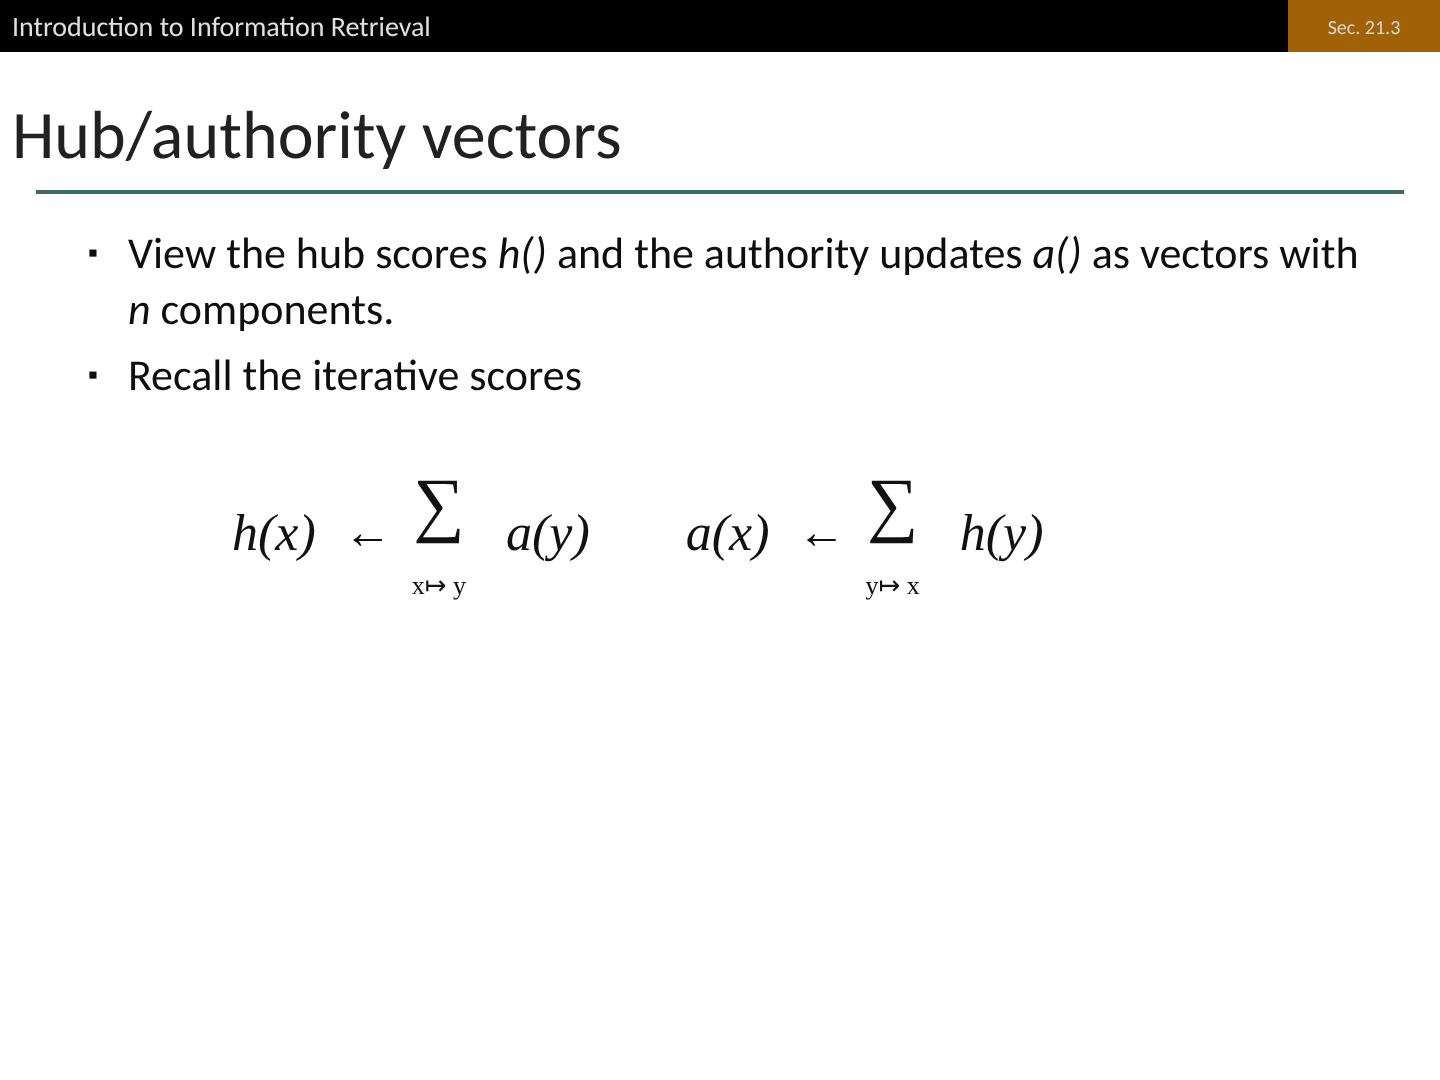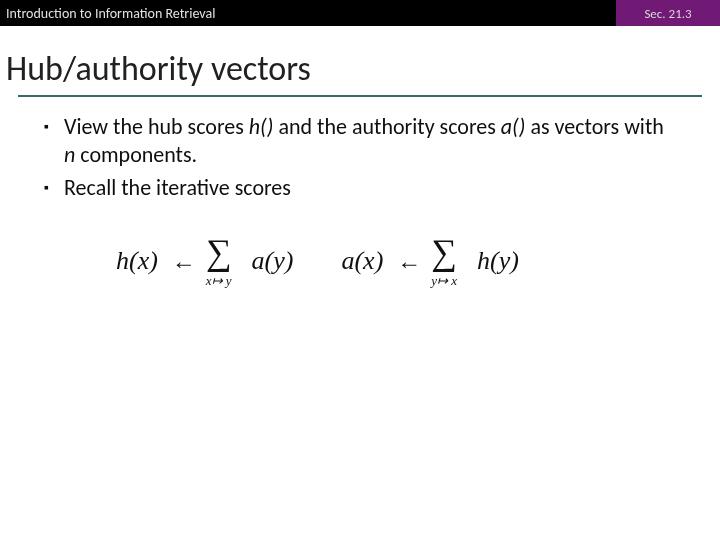--- a/index.html
+++ b/index.html
@@ -19,24 +19,24 @@
   .header-left {
     flex: 1;
     background: #000000;
     color: #e0e0e0;
     font-size: 14px;
     padding-left: 6px;
     display: flex;
     align-items: center;
   }
   .header-right {
-    width: 104px;
-    background: #701a75;
+    width: 76px;
+    background: #a16207;
     color: #d8d8d8;
-    font-size: 13px;
+    font-size: 10px;
     display: flex;
     align-items: center;
     justify-content: center;
   }
   .title {
     font-size: 34px;
     color: #212121;
     padding: 22px 18px 6px 6px;
     font-weight: 400;
   }
@@ -83,42 +83,41 @@
   .sumblock {
     display: flex;
     flex-direction: column;
     align-items: center;
     line-height: 1;
     margin: 0 4px;
   }
   .sumblock .sigma { font-size: 36px; line-height: 0.9; }
   .sumblock .sub {
     font-size: 13px;
-    font-style: italic;
-    margin-top: 6px;
+    margin-top: 18px;
     white-space: nowrap;
   }
   .rhs { margin-left: 16px; }
 </style>
 </head>
 <body>
 
 <div class="header-bar">
   <div class="header-left">Introduction to Information Retrieval</div>
   <div class="header-right">Sec. 21.3</div>
 </div>
 
 <h1 class="title">Hub/authority vectors</h1>
 <hr class="title-rule">
 
 <div class="bullets">
   <div class="bullet">
     <span class="marker">▪</span>
     <span class="text">
-      <span>View the hub scores </span><span class="ital">h()</span><span> and the authority scores </span><span class="ital">a()</span><span> as vectors with </span><span class="ital">n</span><span> components.</span>
+      <span>View the hub scores </span><span class="ital">h()</span><span> and the authority updates </span><span class="ital">a()</span><span> as vectors with </span><span class="ital">n</span><span> components.</span>
     </span>
   </div>
   <div class="bullet">
     <span class="marker">▪</span>
     <span class="text">
       <span>Recall the iterative scores</span>
     </span>
   </div>
 </div>
 

